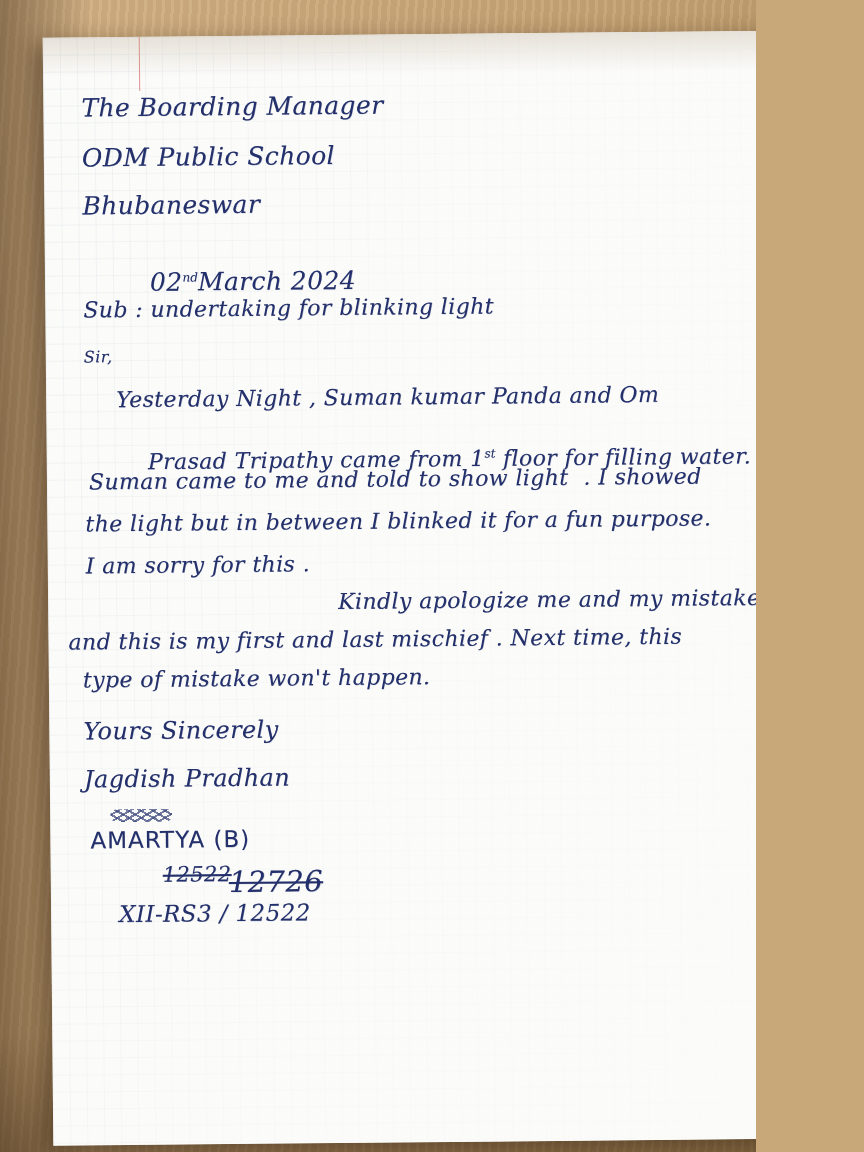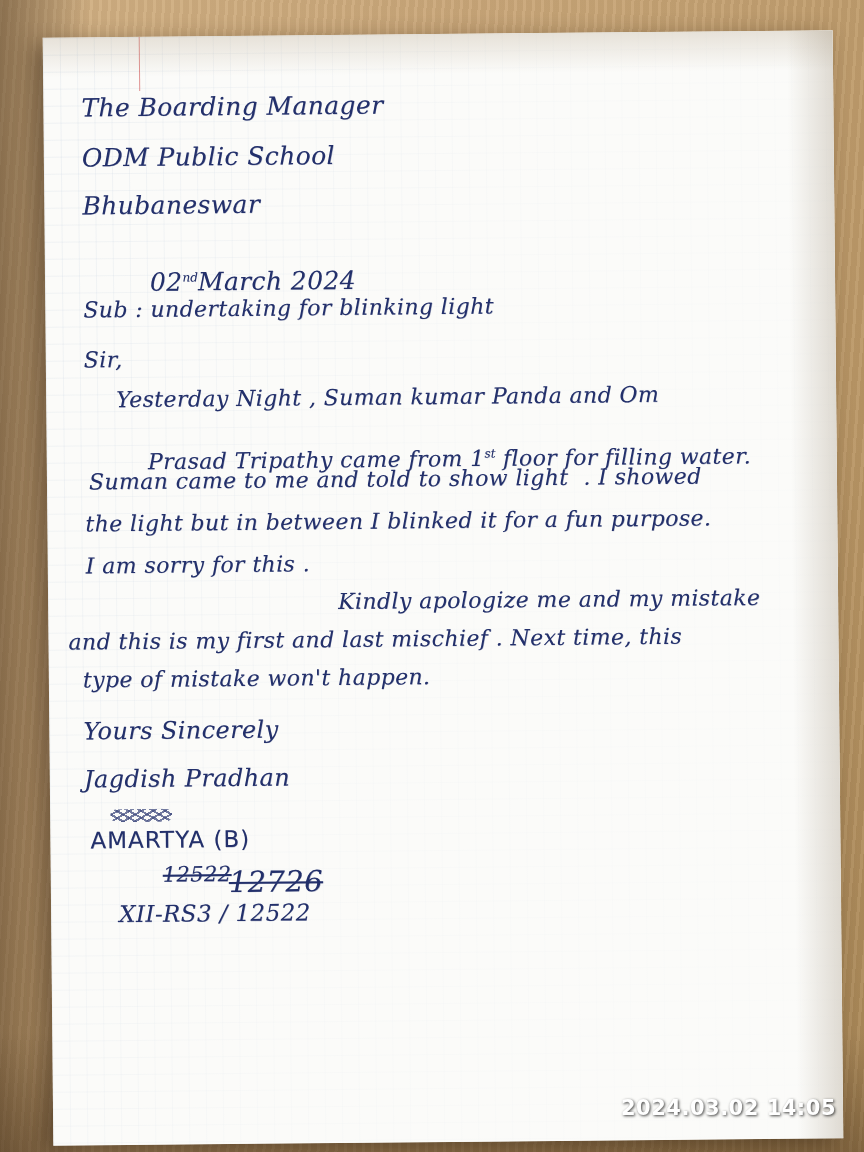--- a/index.html
+++ b/index.html
@@ -10,21 +10,21 @@
     width: 864px;
     height: 1152px;
     background: #c8a878;
     font-family: "DejaVu Sans", sans-serif;
     overflow: hidden;
   }
 
   
   #photo {
     position: relative;
-    width: 864px;
+    width: 756px;
     height: 1152px;
     background: linear-gradient(120deg, #d2b184 0%, #c9a678 35%, #bb9867 70%, #a98757 100%);
     overflow: hidden;
   }
   
   #photo .wood {
     position: absolute;
     inset: 0;
     background:
       repeating-linear-gradient(94deg,
@@ -169,21 +169,21 @@
       <div class="ln" style="left:38px; top:108px; font-size:25px;">ODM Public School</div>
 
       <div class="ln" style="left:38px; top:156px; font-size:25px;">Bhubaneswar</div>
 
       <div class="ln" style="left:38px; top:208px; font-size:25px;">
         <span>02</span><span class="sup">nd</span><span>March 2024</span>
       </div>
 
       <div class="ln" style="left:38px; top:262px; font-size:22px;">Sub : undertaking for blinking light</div>
 
-      <div class="ln" style="left:38px; top:312px; font-size:22px;">Sir,</div>
+      <div class="ln" style="left:38px; top:312px; font-size:16px;">Sir,</div>
 
       <div class="ln" style="left:70px; top:352px; font-size:22px;">Yesterday Night , Suman kumar Panda and Om</div>
 
       <div class="ln" style="left:42px; top:392px; font-size:22px;">
         <span>Prasad Tripathy came from 1</span><span class="sup">st</span><span> floor for filling water.</span>
       </div>
 
       <div class="ln" style="left:42px; top:434px; font-size:22px;">Suman came to me and told to show light  . I showed</div>
 
       <div class="ln" style="left:38px; top:476px; font-size:22px;">the light but in between I blinked it for a fun purpose.</div>
@@ -206,14 +206,13 @@
 
       <div class="ln strike" style="left:64px; top:828px; font-size:21px;margin-left:48px;">12522</div>
 
       <div class="ln strike" style="left:178px; top:832px; font-size:29px;">12726</div>
 
       <div class="ln" style="left:68px; top:866px; font-size:23px;">XII-RS3 / 12522</div>
 
     </div>
   </div>
 
-  <div id="timestamp">2024.03.02 14:05</div>
 </div>
 
 </body></html>

